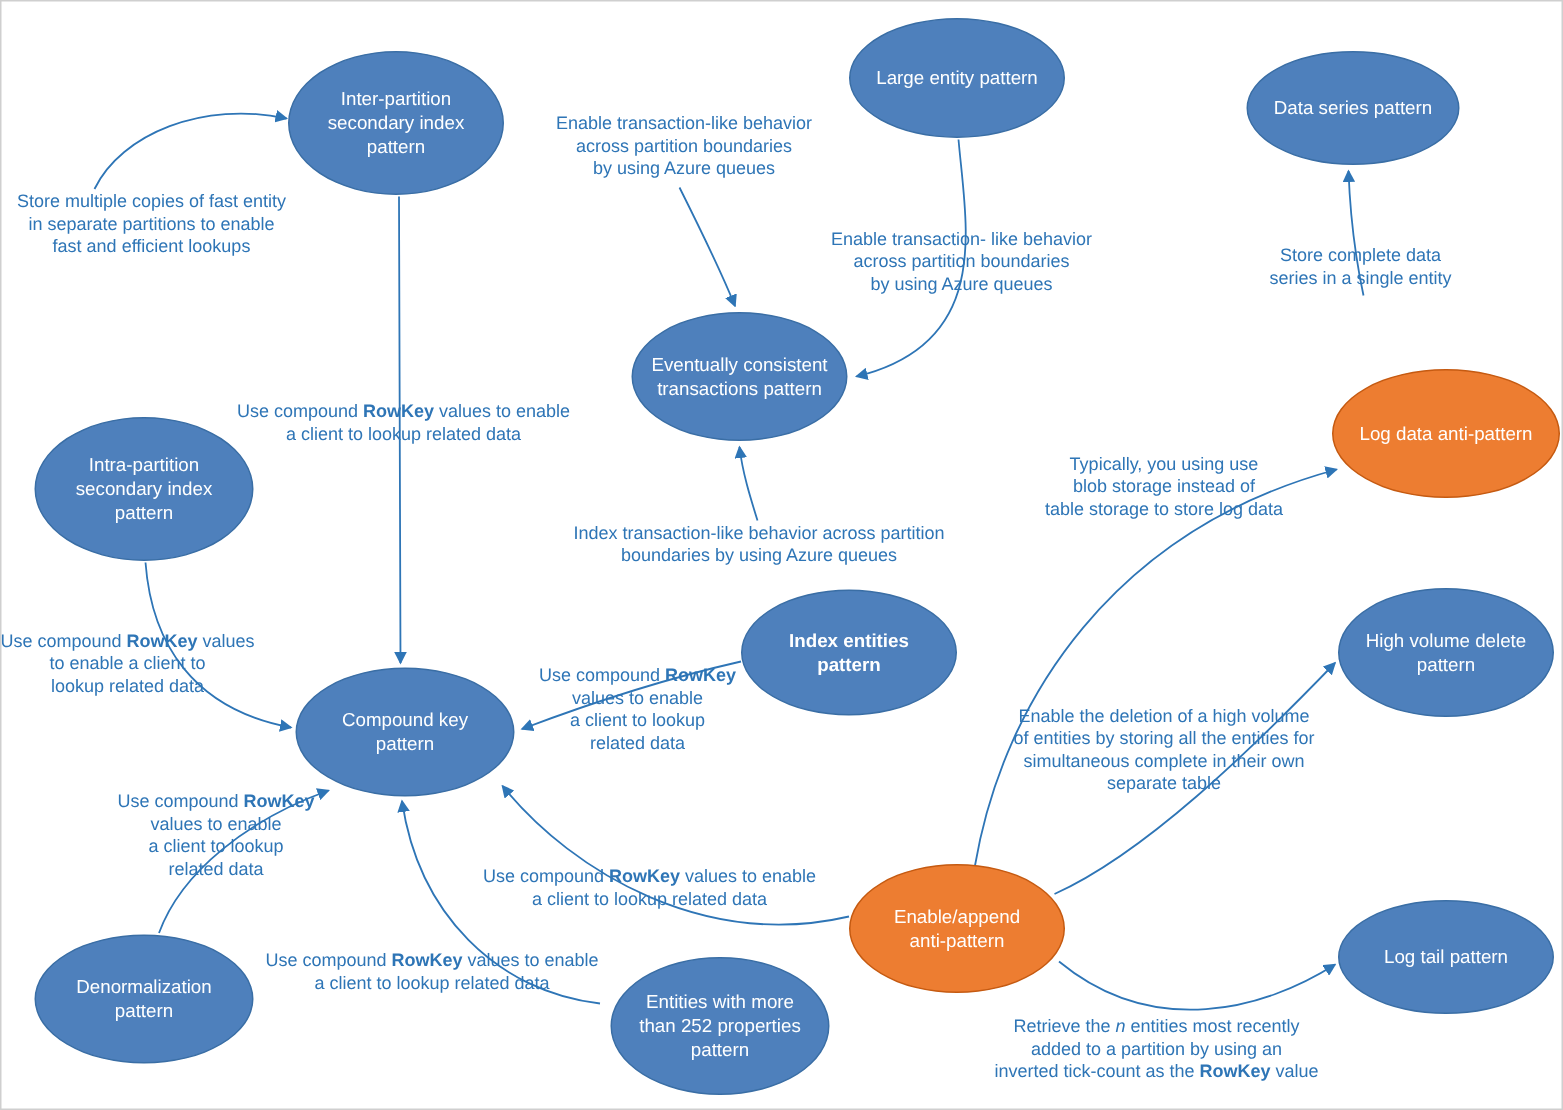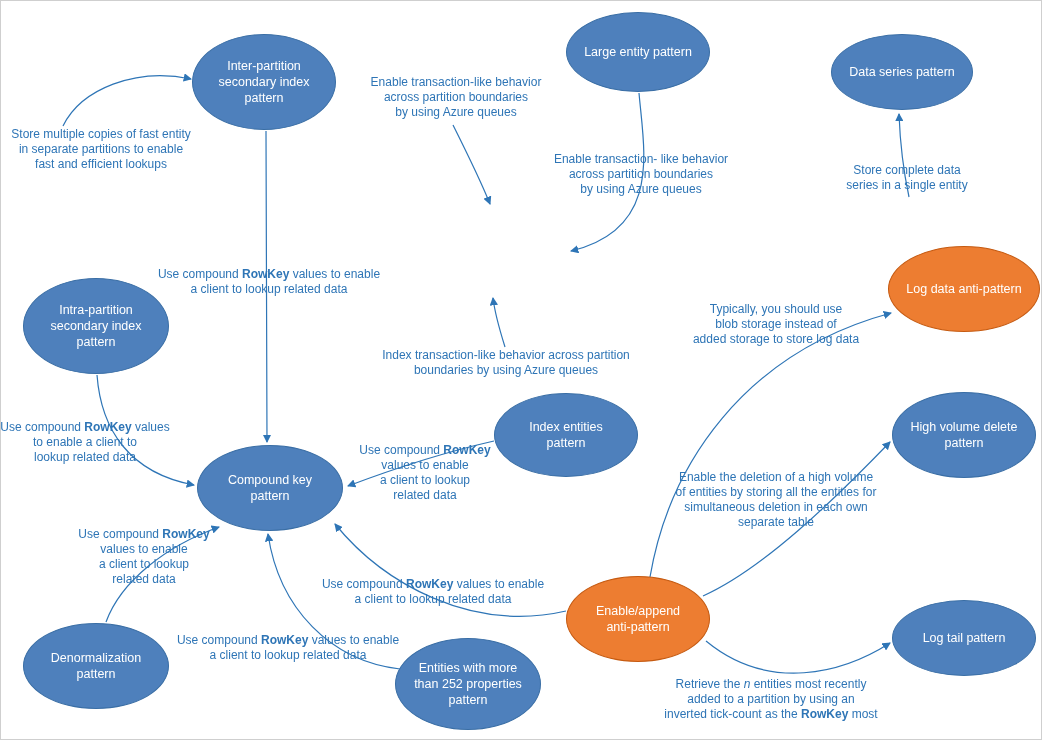--- a/index.html
+++ b/index.html
@@ -92,60 +92,63 @@
     <path class="edge" d="M 649 576 C 668 465 742 352 890 312"></path>
     <path class="edge" d="M 702 595 C 762 568 832 500 889 441"></path>
     <path class="edge" d="M 705 640 C 768 692 842 672 889 642"></path>
   </svg>
 
   <div class="note" style="left:100px; top:126px;"><span>Store multiple copies of fast entity</span><br><span>in separate partitions to enable</span><br><span>fast and efficient lookups</span></div>
   <div class="note" style="left:455px; top:74px;"><span>Enable transaction-like behavior</span><br><span>across partition boundaries</span><br><span>by using Azure queues</span></div>
   <div class="note" style="left:640px; top:151px;"><span>Enable transaction- like behavior</span><br><span>across partition boundaries</span><br><span>by using Azure queues</span></div>
   <div class="note" style="left:906px; top:162px;"><span>Store complete data</span><br><span>series in a single entity</span></div>
   <div class="note" style="left:268px; top:266px;"><span>Use compound </span><span style="font-weight: bold;">RowKey</span><span> values to enable</span><br><span>a client to lookup related data</span></div>
-  <div class="note" style="left:775px; top:301px;"><span>Typically, you should use</span><br><span>blob storage instead of</span><br><span>added storage to store log data</span></div>
+  <div class="note" style="left:775px; top:301px;"><span>Typically, you using use</span><br><span>blob storage instead of</span><br><span>table storage to store log data</span></div>
   <div class="note" style="left:505px; top:347px;"><span>Index transaction-like behavior across partition</span><br><span>boundaries by using Azure queues</span></div>
   <div class="note" style="left:84px; top:419px;"><span>Use compound </span><span style="font-weight: bold;">RowKey</span><span> values</span><br><span>to enable a client to</span><br><span>lookup related data</span></div>
   <div class="note" style="left:424px; top:442px;"><span>Use compound </span><span style="font-weight: bold;">RowKey</span><br><span>values to enable</span><br><span>a client to lookup</span><br><span>related data</span></div>
-  <div class="note" style="left:775px; top:469px;"><span>Enable the deletion of a high volume</span><br><span>of entities by storing all the entities for</span><br><span>simultaneous deletion in each own</span><br><span>separate table</span></div>
+  <div class="note" style="left:775px; top:469px;"><span>Enable the deletion of a high volume</span><br><span>of entities by storing all the entities for</span><br><span>simultaneous complete in their own</span><br><span>separate table</span></div>
   <div class="note" style="left:143px; top:526px;"><span>Use compound </span><span style="font-weight: bold;">RowKey</span><br><span>values to enable</span><br><span>a client to lookup</span><br><span>related data</span></div>
   <div class="note" style="left:432px; top:576px;"><span>Use compound </span><span style="font-weight: bold;">RowKey</span><span> values to enable</span><br><span>a client to lookup related data</span></div>
   <div class="note" style="left:287px; top:632px;"><span>Use compound </span><span style="font-weight: bold;">RowKey</span><span> values to enable</span><br><span>a client to lookup related data</span></div>
-  <div class="note" style="left:770px; top:676px;"><span>Retrieve the </span><span style="font-style: italic;">n</span><span> entities most recently</span><br><span>added to a partition by using an</span><br><span>inverted tick-count as the </span><span style="font-weight: bold;">RowKey</span><span> most</span></div>
+  <div class="note" style="left:770px; top:676px;"><span>Retrieve the </span><span style="font-style: italic;">n</span><span> entities most recently</span><br><span>added to a partition by using an</span><br><span>inverted tick-count as the </span><span style="font-weight: bold;">RowKey</span><span> value</span></div>
 
   <div class="node blue" style="left:191px; top:33px; width:144px; height:96px;">
     <span>Inter-partition secondary index pattern</span>
   </div>
   <div class="node blue" style="left:565px; top:11px; width:144px; height:80px;">
     <span>Large entity pattern</span>
   </div>
   <div class="node blue" style="left:830px; top:33px; width:142px; height:76px;align-items:center;">
     <span>Data series pattern</span>
   </div>
+  <div class="node blue" style="left:420px; top:207px; width:144px; height:86px;">
+    <span>Eventually consistent transactions pattern</span>
+  </div>
   <div class="node blue" style="left:22px; top:277px; width:146px; height:96px;">
     <span>Intra-partition secondary index pattern</span>
   </div>
   <div class="node orange" style="left:887px; top:245px; width:152px; height:86px; padding:0 8px;">
     <span>Log data anti-pattern</span>
   </div>
-  <div class="node blue" style="left:493px; top:392px; width:144px; height:84px; padding:0 24px;">
+  <div class="node blue" style="left:493px; top:392px; width:144px; height:84px; padding:0 24px;font-weight:bold;">
     <span>Index entities pattern</span>
   </div>
   <div class="node blue" style="left:891px; top:391px; width:144px; height:86px;">
     <span>High volume delete pattern</span>
   </div>
   <div class="node blue" style="left:196px; top:444px; width:146px; height:86px; padding:0 24px;text-align:center;">
     <span>Compound key pattern</span>
   </div>
   <div class="node orange" style="left:565px; top:575px; width:144px; height:86px; padding:0 22px;">
     <span>Enable/append anti-pattern</span>
   </div>
   <div class="node blue" style="left:22px; top:622px; width:146px; height:86px; padding:0 22px;">
     <span>Denormalization pattern</span>
   </div>
   <div class="node blue" style="left:891px; top:599px; width:144px; height:76px;">
     <span>Log tail pattern</span>
   </div>
-  <div class="node blue" style="left:394px; top:637px; width:146px; height:92px;">
+  <div class="node blue" style="left:406px; top:637px; width:146px; height:92px;">
     <span>Entities with more than 252 properties pattern</span>
   </div>
 
 </div>
 
 </body></html>

